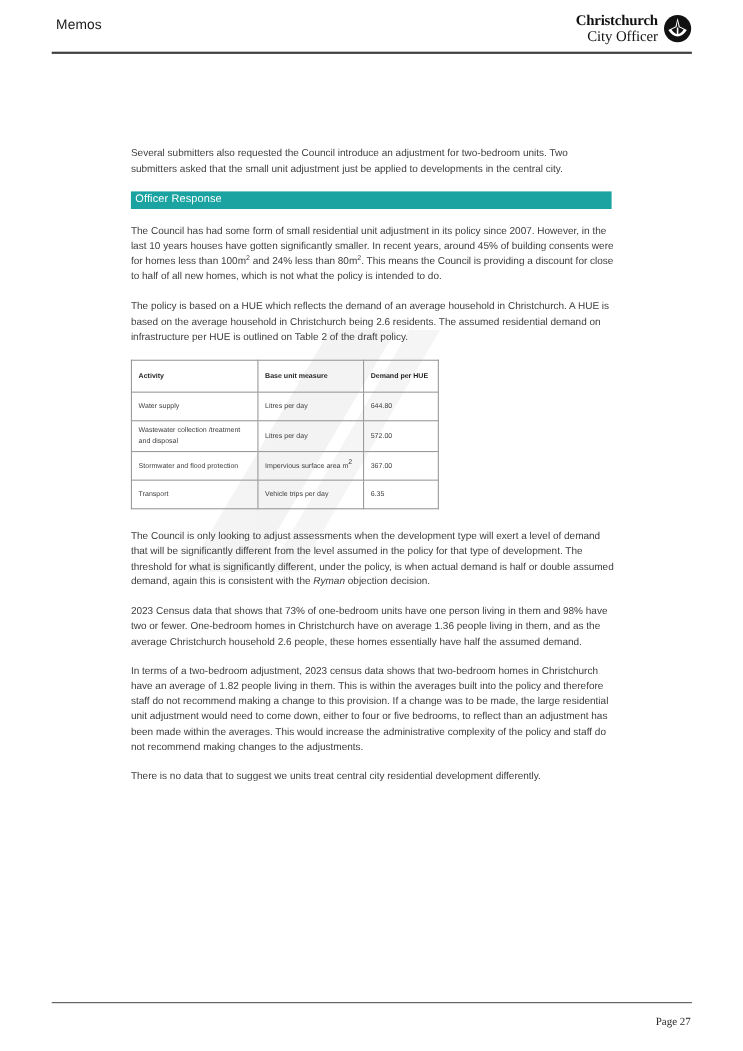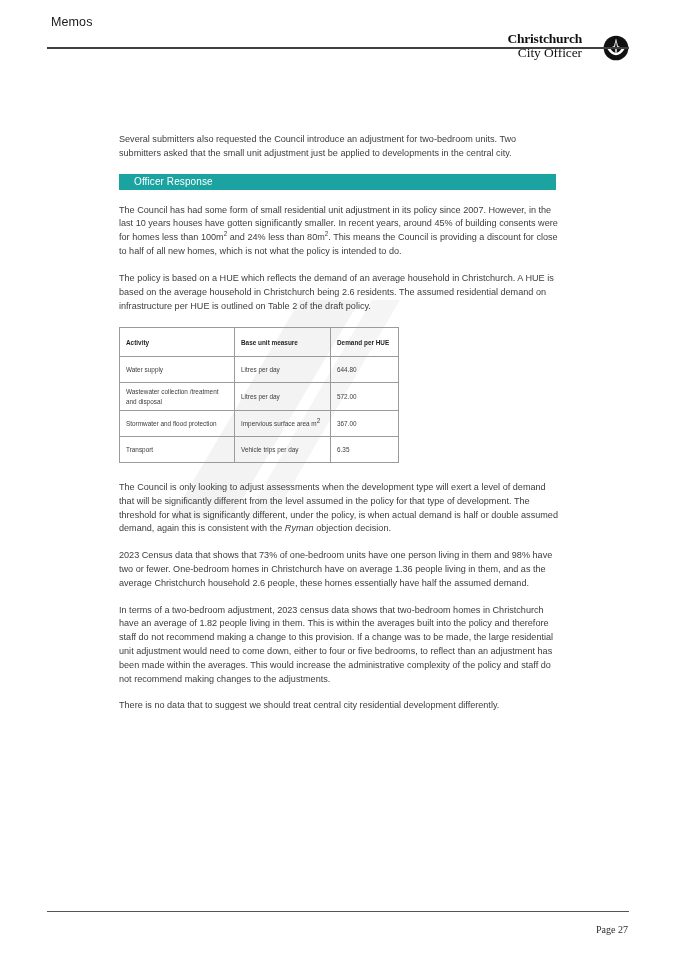--- a/index.html
+++ b/index.html
@@ -49,23 +49,22 @@
     font-size: 12.5px;
     font-weight: normal;
     color: #1a1a1a;
     letter-spacing: 0.1px;
   }
   .logo-block {
     position: absolute;
     right: 0;
     top: -2px;
     display: flex;
-    align-items: flex-end;
-    gap: 21px;
-    margin-top: 20px;
+    align-items: center;
+    gap: 5px;
   }
   .logo-words {
     text-align: right;
     line-height: 1.06;
     color: #111111;
   }
   .logo-line1 {
     font-size: 13.5px;
     font-weight: bold;
     letter-spacing: -0.2px;
@@ -111,21 +110,21 @@
   .spacer-para { margin-bottom: 17px; }
 
   sup { font-size: 6.4px; vertical-align: super; line-height: 0; }
   .ital { font-style: italic; }
 
   
   .section-bar {
     background: #1aa3a0;
     height: 16px;
     margin: 7px 4px 14px 0;
-    padding: 0 0 0 15px;
+    padding: 0 0 0 4px;
     display: flex;
     align-items: center;
   }
   .section-bar-label {
     color: #ffffff;
     font-size: 10px;
     line-height: 1;
     letter-spacing: 0.1px;
   }
 
@@ -261,20 +260,20 @@
     </div>
 
     <p class="para spacer-para">
       <span>The Council is only looking to adjust assessments when the development type will exert a level of demand that will be significantly different from the level assumed in the policy for that type of development. The threshold for what is significantly different, under the policy, is when actual demand is half or double assumed demand, again this is consistent with the </span><span class="ital">Ryman</span><span> objection decision.</span>
     </p>
 
     <p class="para spacer-para">2023 Census data that shows that 73% of one-bedroom units have one person living in them and 98% have two or fewer. One-bedroom homes in Christchurch have on average 1.36 people living in them, and as the average Christchurch household 2.6 people, these homes essentially have half the assumed demand.</p>
 
     <p class="para spacer-para">In terms of a two-bedroom adjustment, 2023 census data shows that two-bedroom homes in Christchurch have an average of 1.82 people living in them. This is within the averages built into the policy and therefore staff do not recommend making a change to this provision. If a change was to be made, the large residential unit adjustment would need to come down, either to four or five bedrooms, to reflect than an adjustment has been made within the averages. This would increase the administrative complexity of the policy and staff do not recommend making changes to the adjustments.</p>
 
-    <p class="para">There is no data that to suggest we should treat central city residential development differently.</p>
+    <p class="para">There is no data that to suggest we units treat central city residential development differently.</p>
 
   </div>
 
   <div class="footer-rule"></div>
   <div class="footer-page">Page 27</div>
 
 </div>
 
 </body></html>

